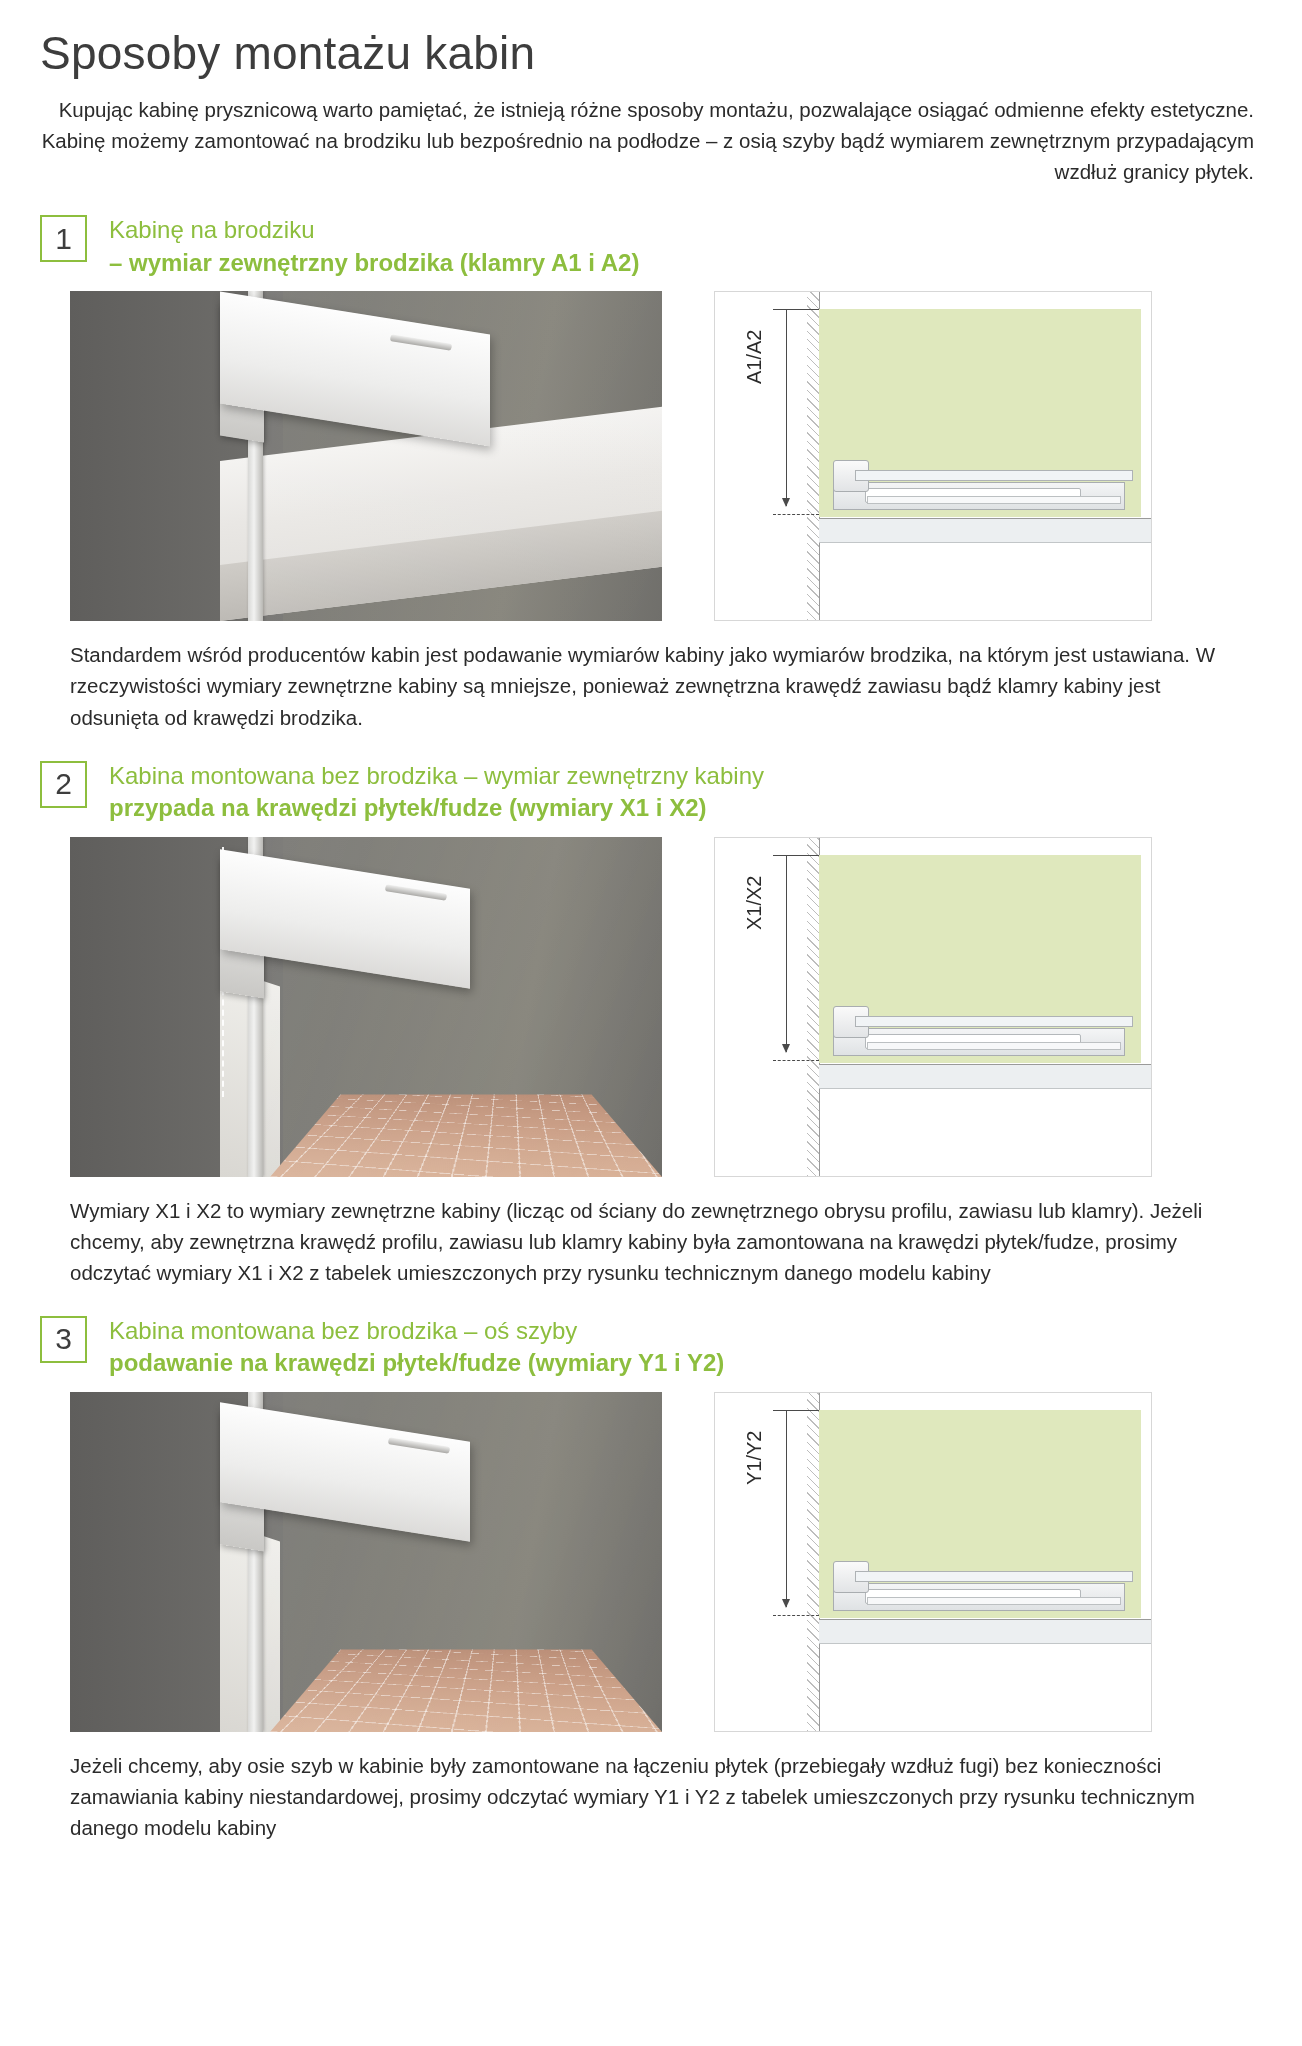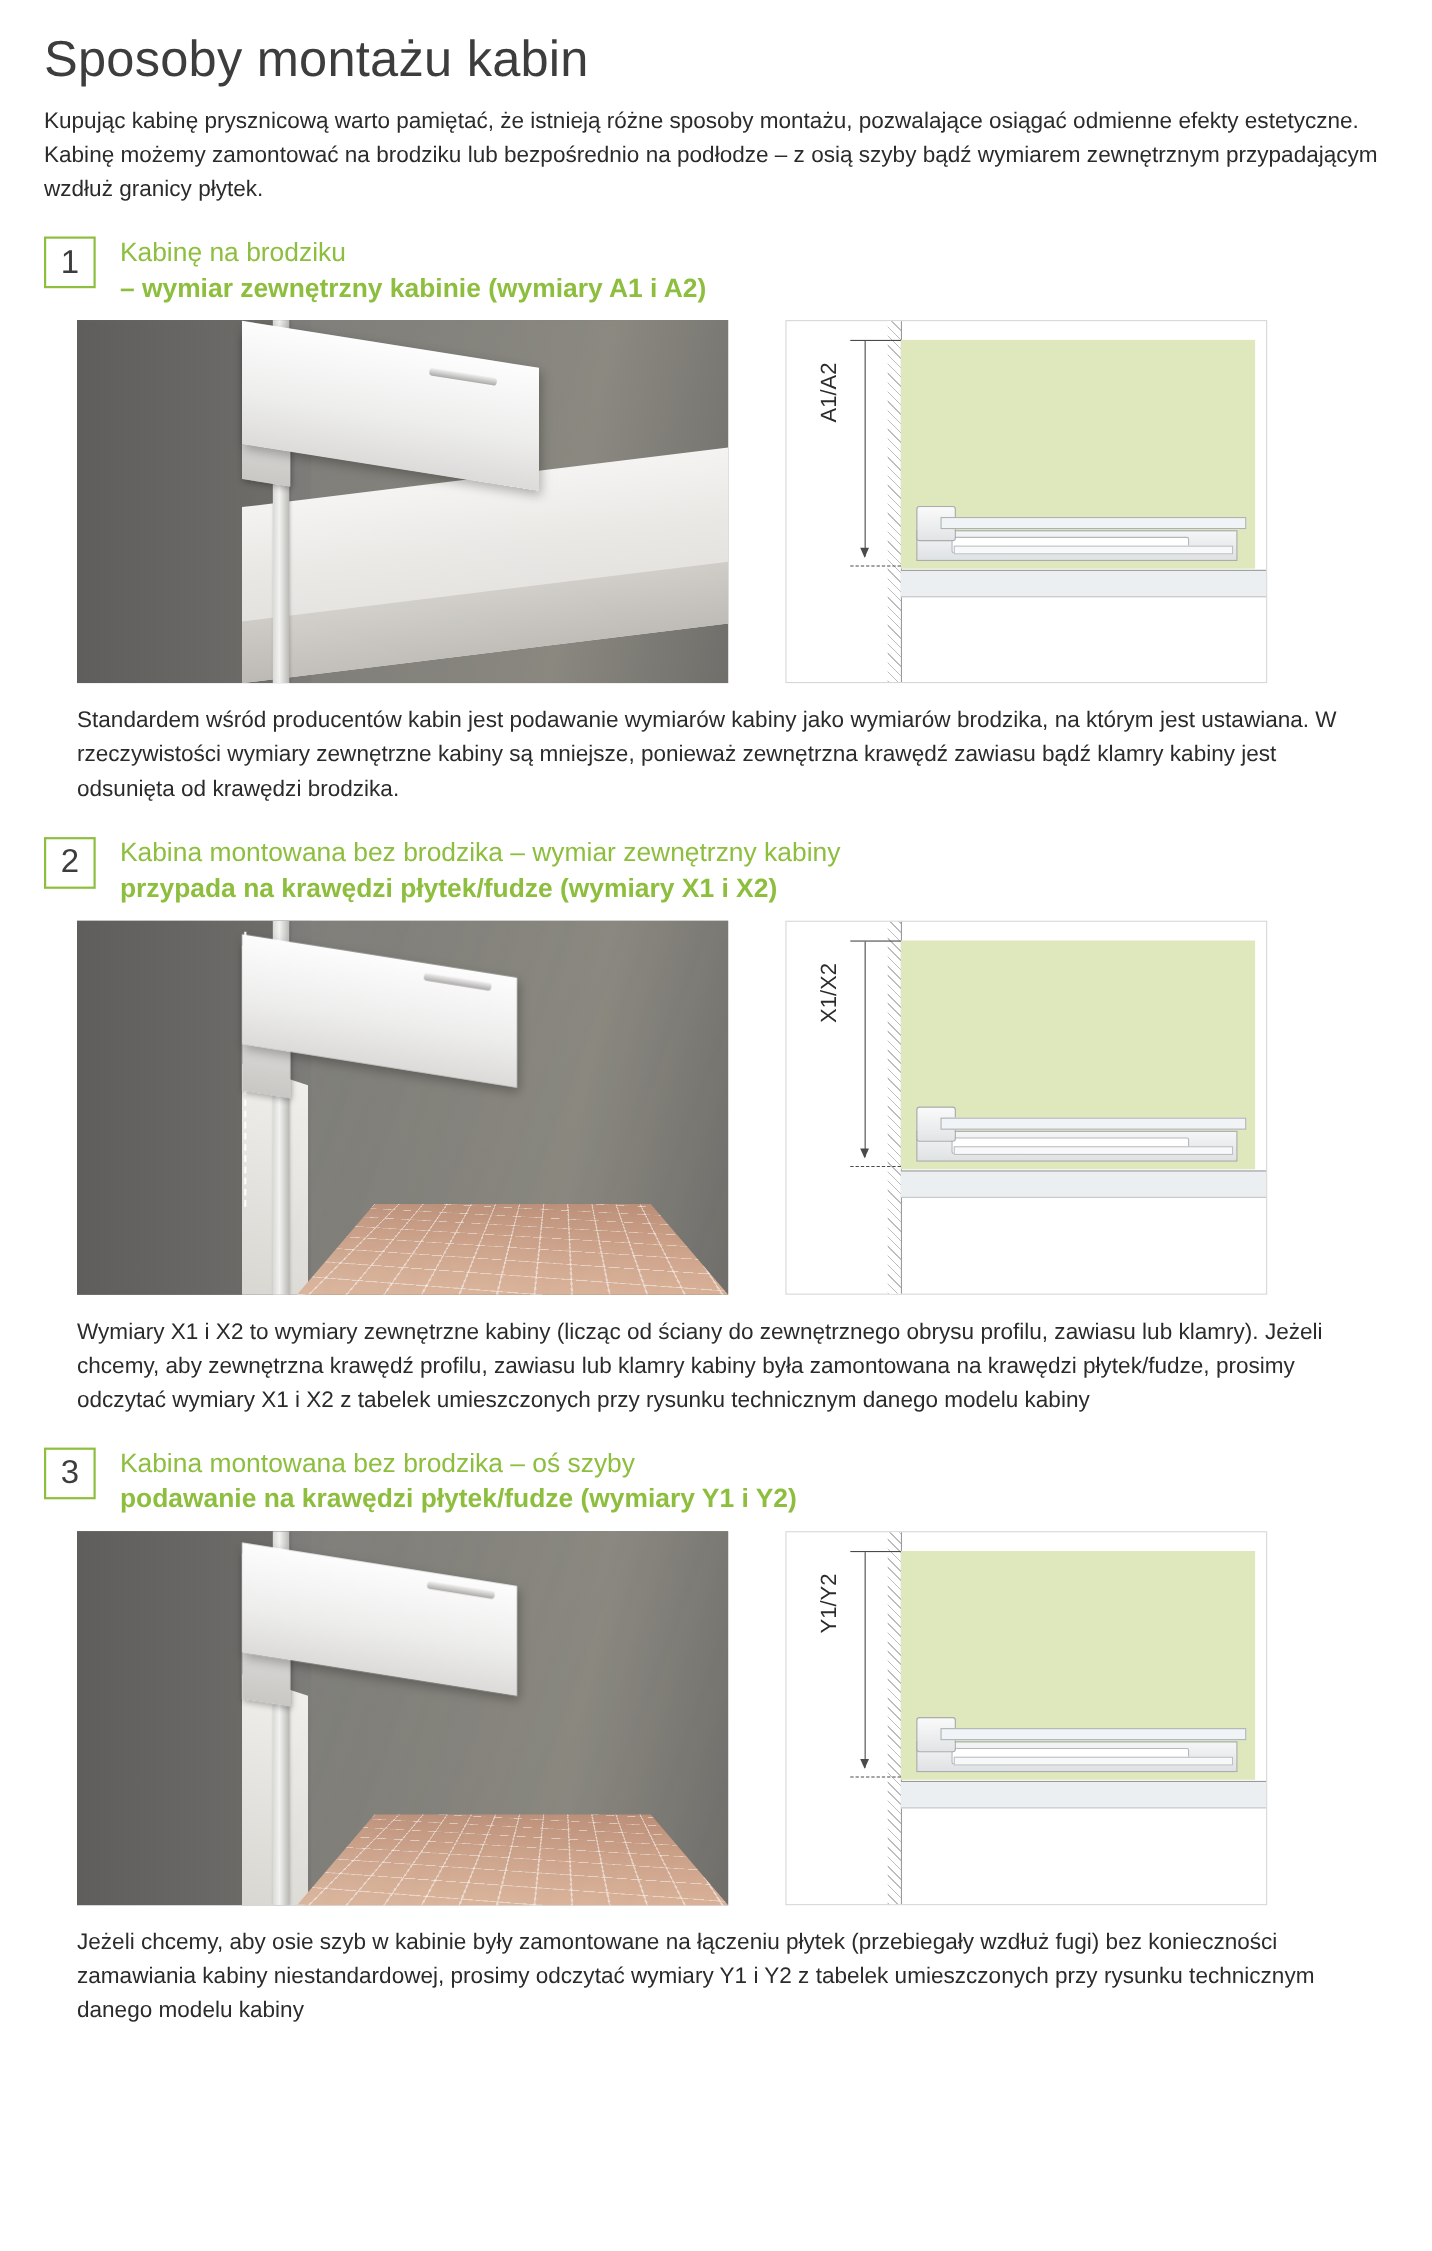--- a/index.html
+++ b/index.html
@@ -25,20 +25,21 @@
     color: #3d3d3d;
     margin: 8px 0 14px 0;
     letter-spacing: 0.2px;
   }
   p.intro {
     font-size: 20.5px;
     line-height: 1.52;
     margin: 0 0 8px 0;
     color: #2b2b2b;
     max-width: 1230px;
+    text-align: right;
   }
   .section-head {
     display: flex;
     align-items: flex-start;
     margin: 26px 0 12px 0;
   }
   .num-box {
     width: 47px;
     height: 47px;
     border: 2px solid #8dbe3e;
@@ -279,21 +280,21 @@
 <div class="page">
 
   <h1 class="title">Sposoby montażu kabin</h1>
 
   <p class="intro">Kupując kabinę prysznicową warto pamiętać, że istnieją różne sposoby montażu, pozwalające osiągać odmienne efekty estetyczne. Kabinę możemy zamontować na brodziku lub bezpośrednio na podłodze – z osią szyby bądź wymiarem zewnętrznym przypadającym wzdłuż granicy płytek.</p>
 
   <div class="section-head">
     <div class="num-box">1</div>
     <div class="head-text">
       <div class="line1">Kabinę na brodziku</div>
-      <div class="line2">– wymiar zewnętrzny kabinie (wymiary A1 i A2)</div>
+      <div class="line2">– wymiar zewnętrzny brodzika (klamry A1 i A2)</div>
     </div>
   </div>
 
   <div class="figures">
     <div class="photo">
       <div class="wall"></div>
       <div class="wall-light"></div>
       <div class="tray"></div>
       <div class="tray-front"></div>
       <div class="profile"></div>

